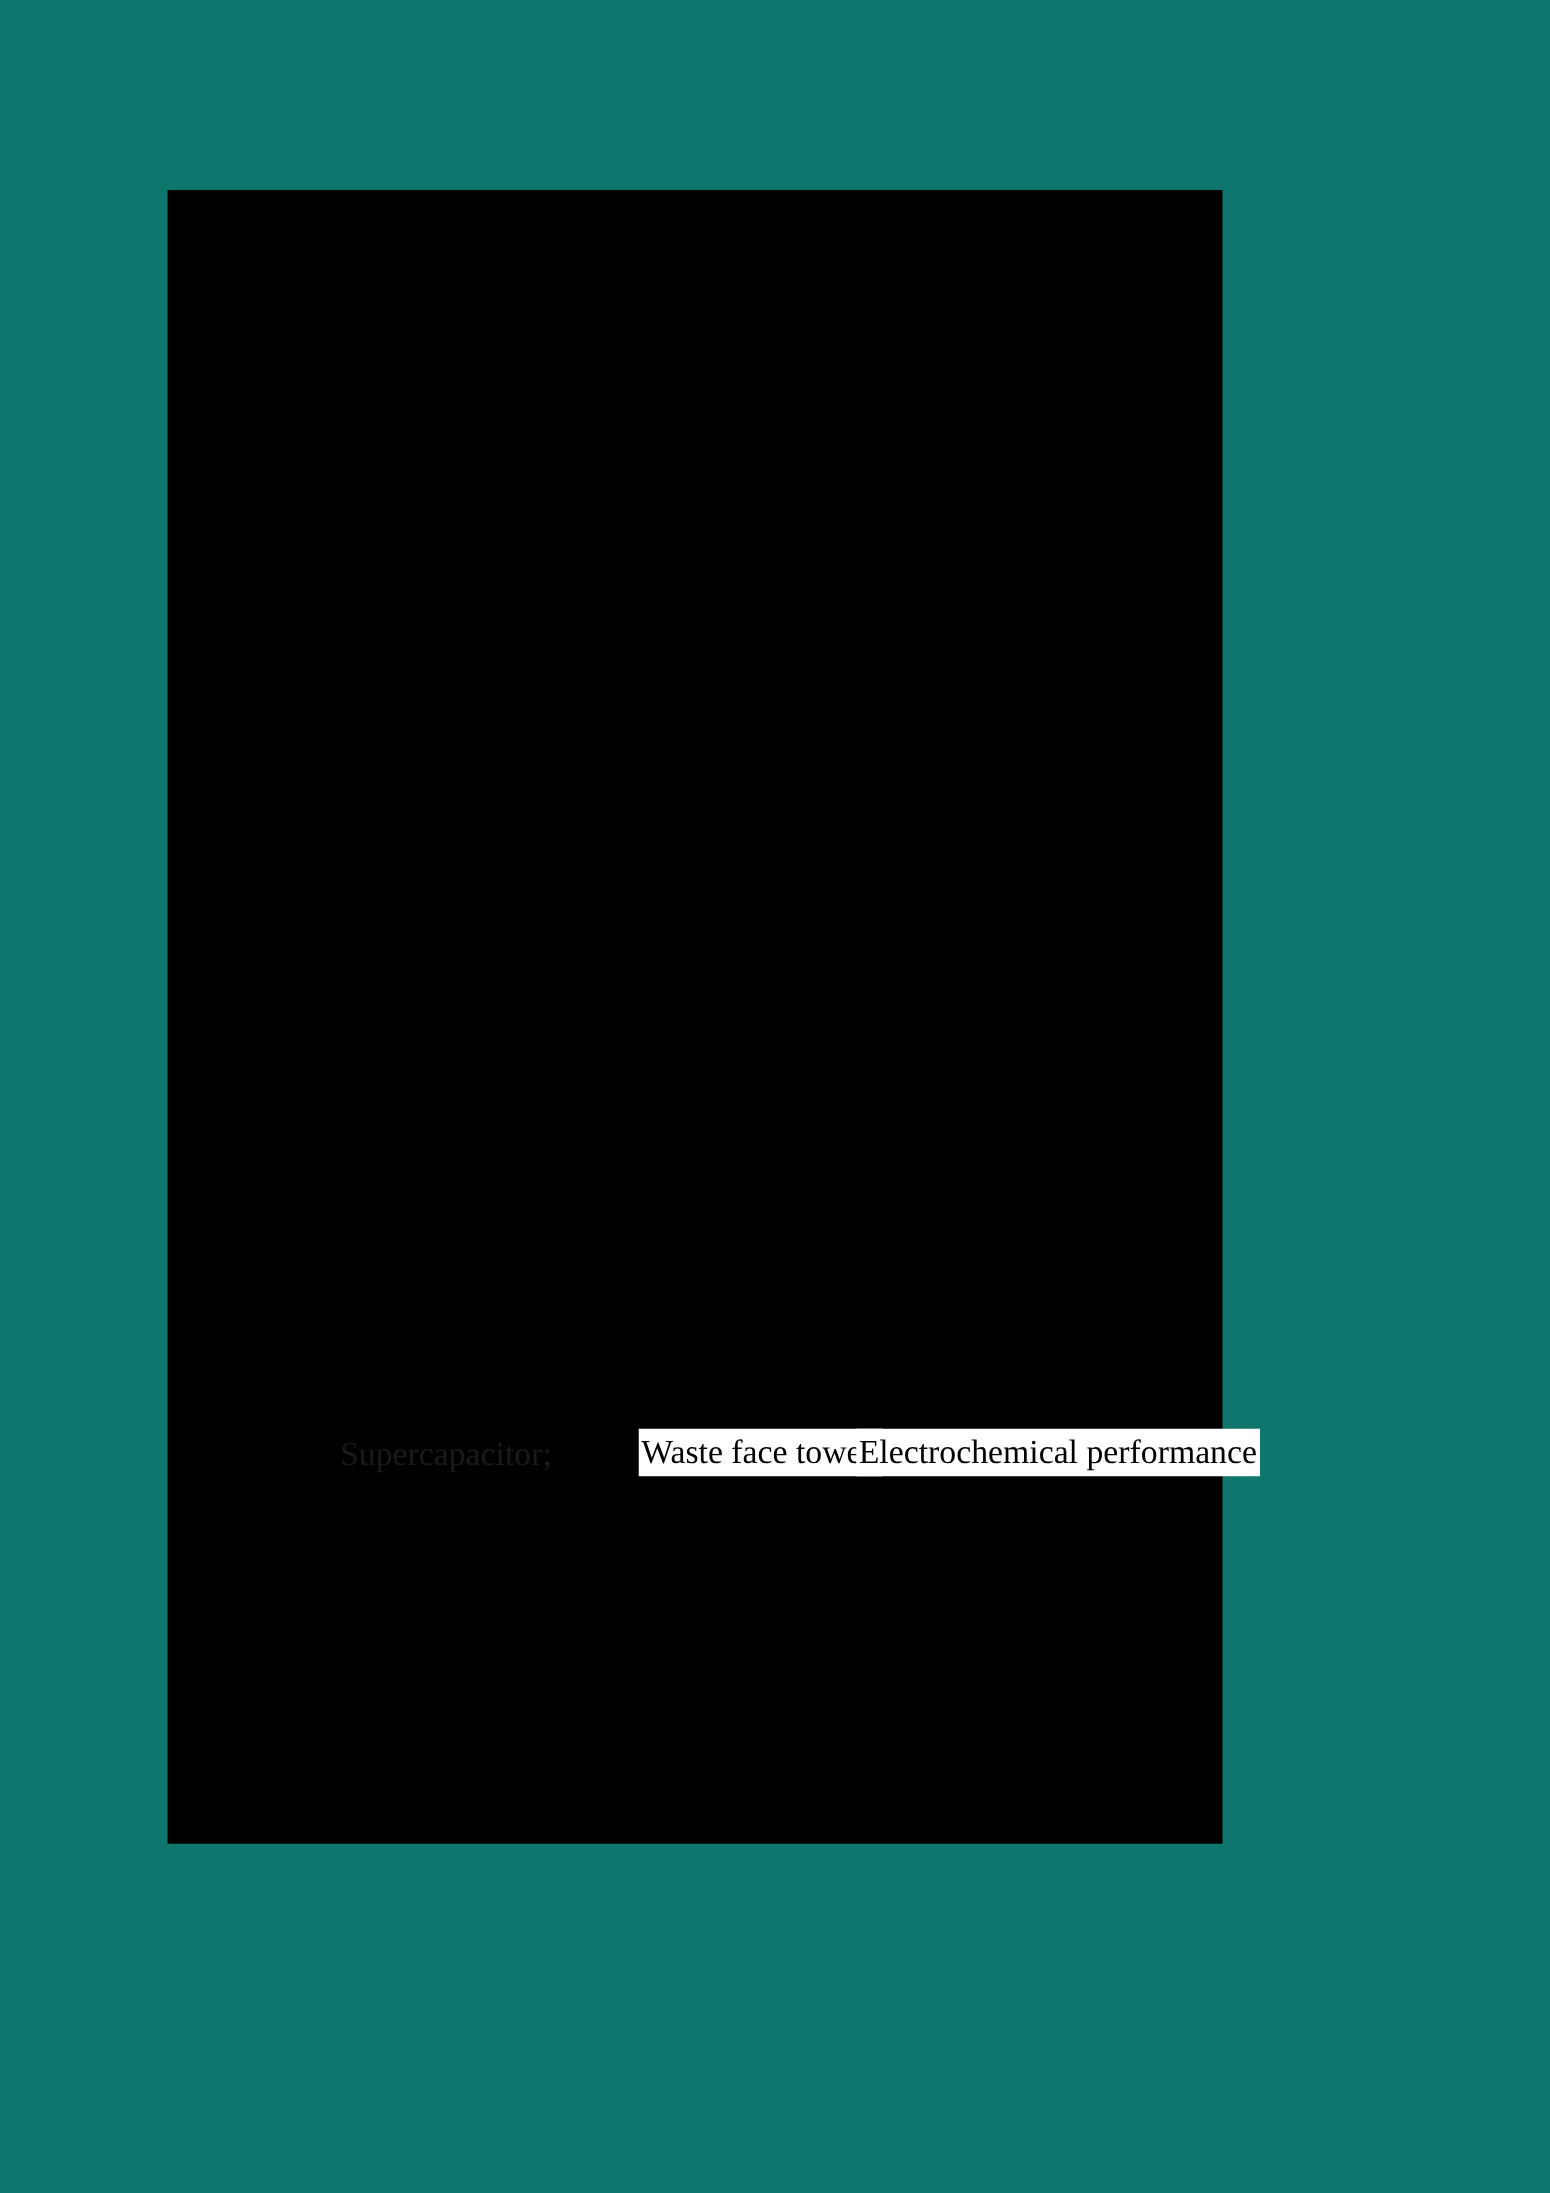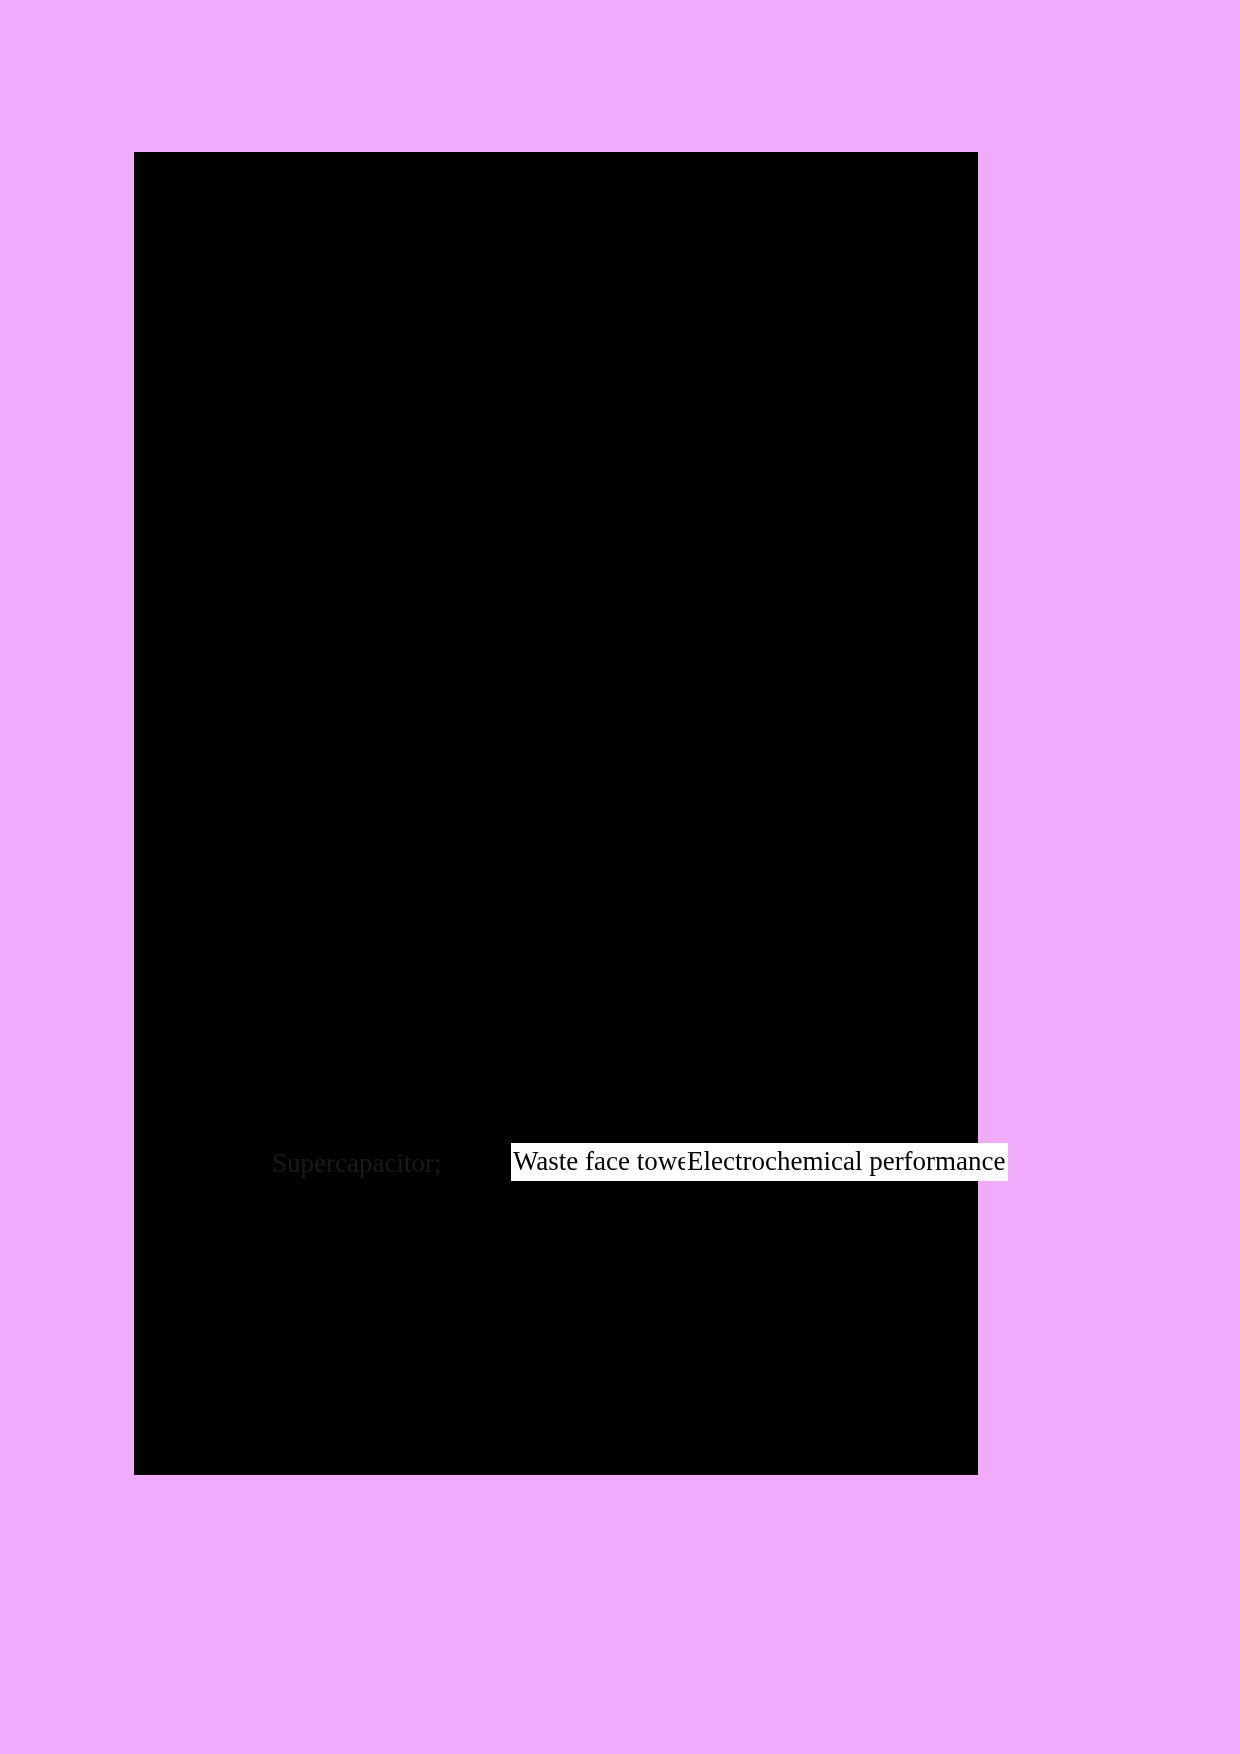--- a/index.html
+++ b/index.html
@@ -13,21 +13,21 @@
     position: relative;
     font-family: "Liberation Serif", serif;
     overflow: hidden;
   }
   .page {
     position: absolute;
     left: 0;
     top: 0;
     width: 1240px;
     height: 1754px;
-    background: #f0abfc;
+    background: #0f766e;
   }
   
   .redacted-block {
     position: absolute;
     left: 134px;
     top: 152px;
     width: 844px;
     height: 1323px;
     background: #000000;
   }

